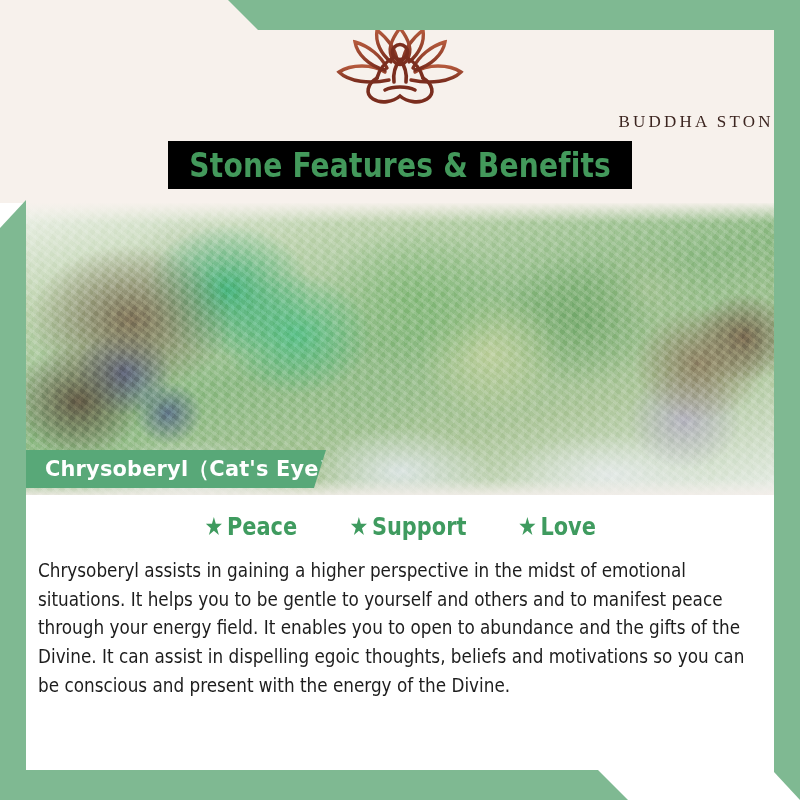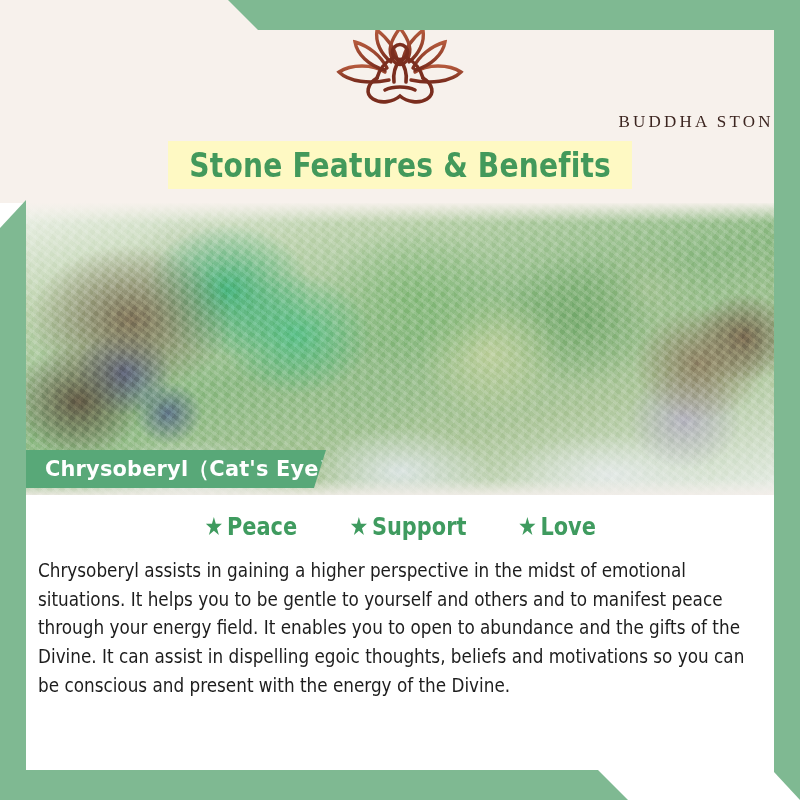--- a/index.html
+++ b/index.html
@@ -84,21 +84,21 @@
     font-weight: 400;
   }
 
   
   .title-plaque {
     position: absolute;
     top: 141px;
     left: 168px;
     width: 464px;
     height: 48px;
-    background: #fef9c3;
+    background: #000000;
     display: flex;
     align-items: center;
     justify-content: center;
     z-index: 4;
   }
   .title-text {
     font-family: "DejaVu Sans Condensed", "Liberation Sans Narrow", "Liberation Sans", sans-serif;
     font-size: 34px;
     font-weight: bold;
     color: #43995b;

